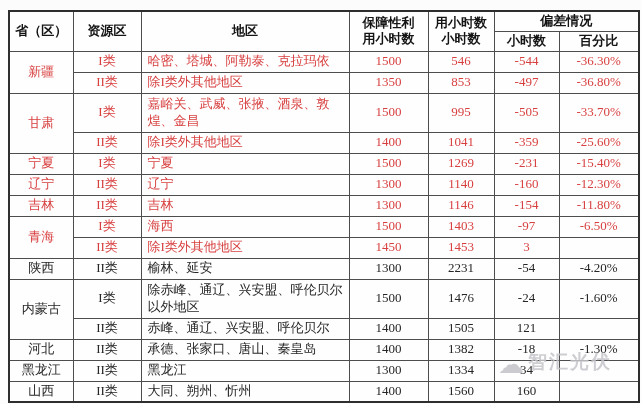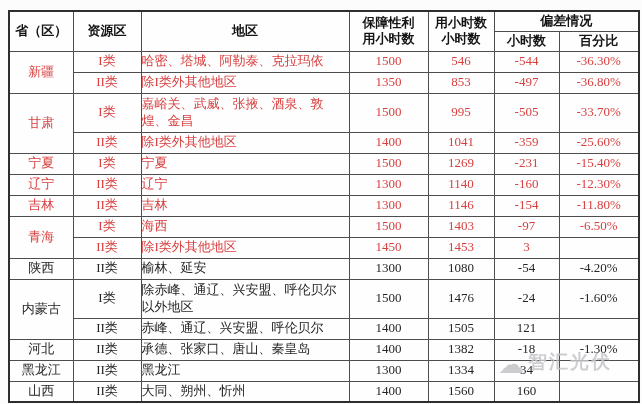--- a/index.html
+++ b/index.html
@@ -16,21 +16,21 @@
   th,td{
     border:1px solid #4d4d4d;
     font-size:13px;line-height:1.25;
     padding:0 3px;overflow:hidden;
   }
   thead tr{height:20px;}
   th{font-weight:bold;color:#141414;text-align:center;white-space:pre-line;}
   tbody tr{height:21px;}
   tbody tr.tall{height:39px;}
   td{color:#262626;text-align:center;}
-  td.c-area{text-align:left;padding-left:0;}
+  td.c-area{text-align:left;padding-left:6px;}
   tr.red td{color:#d84040;}
   .watermark{
     position:absolute;left:498px;top:349px;z-index:5;
     display:flex;align-items:center;pointer-events:none;
   }
   .wm-logo{
     font-size:26px;color:#c3c3c8;opacity:.85;line-height:1;
     transform:translateY(2px);margin-right:4px;
   }
   .wm-text{
@@ -145,21 +145,21 @@
           <td>1450</td>
           <td>1453</td>
           <td>3</td>
           <td></td>
         </tr>
         <tr class="">
           <td rowspan="1">陕西</td>
           <td>II类</td>
           <td class="c-area">榆林、延安</td>
           <td>1300</td>
-          <td>1080</td>
+          <td>2231</td>
           <td>-54</td>
           <td>-4.20%</td>
         </tr>
         <tr class=" tall">
           <td rowspan="2">内蒙古</td>
           <td>I类</td>
           <td class="c-area">除赤峰、通辽、兴安盟、呼伦贝尔以外地区</td>
           <td>1500</td>
           <td>1476</td>
           <td>-24</td>

